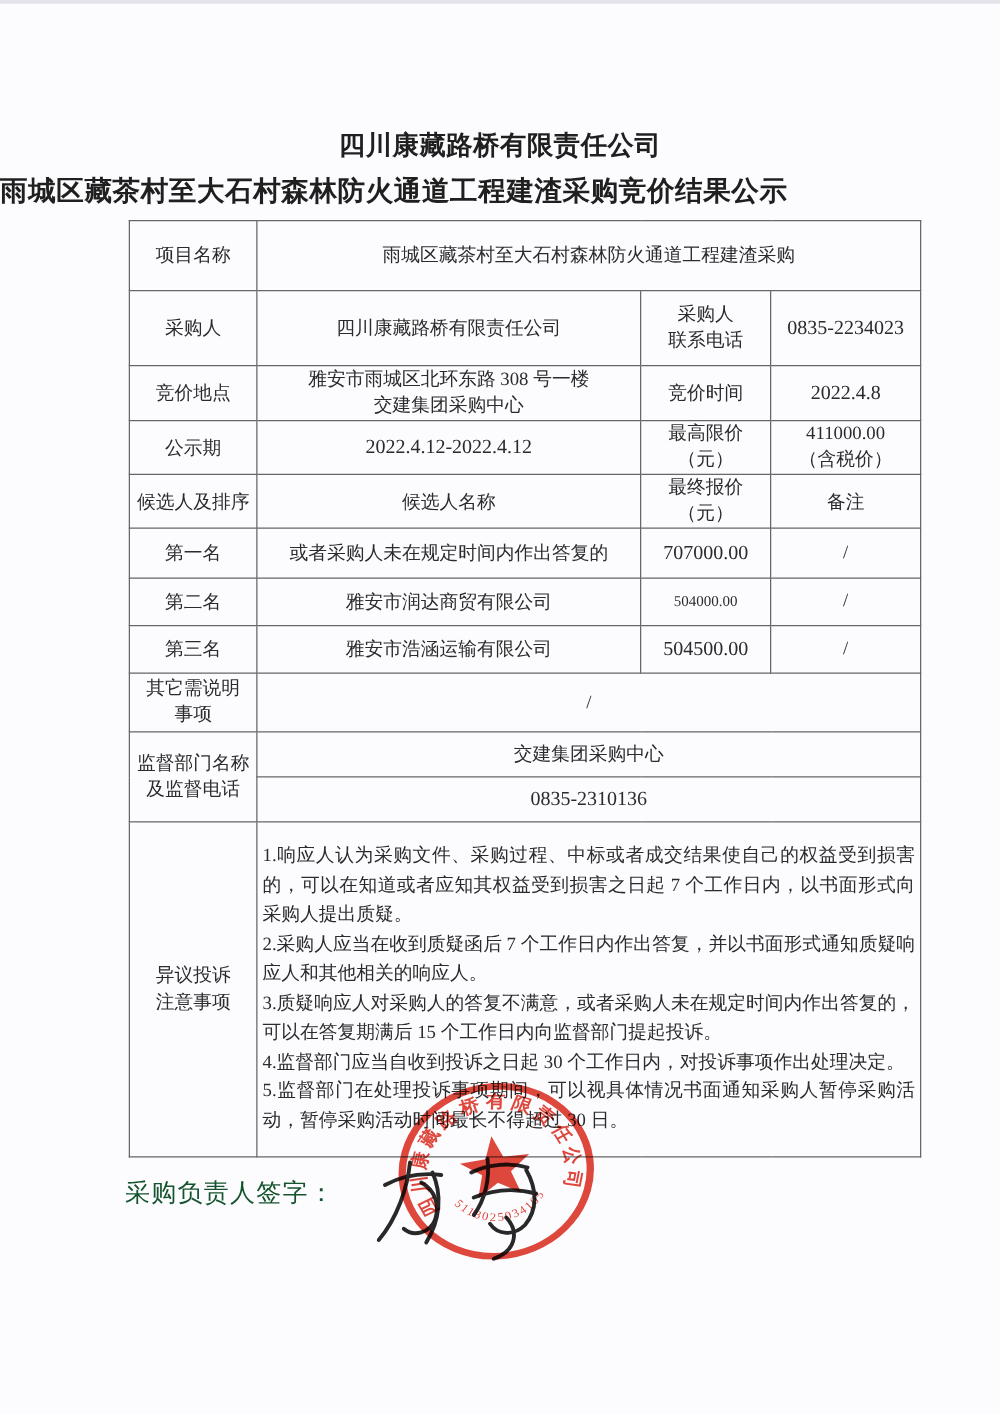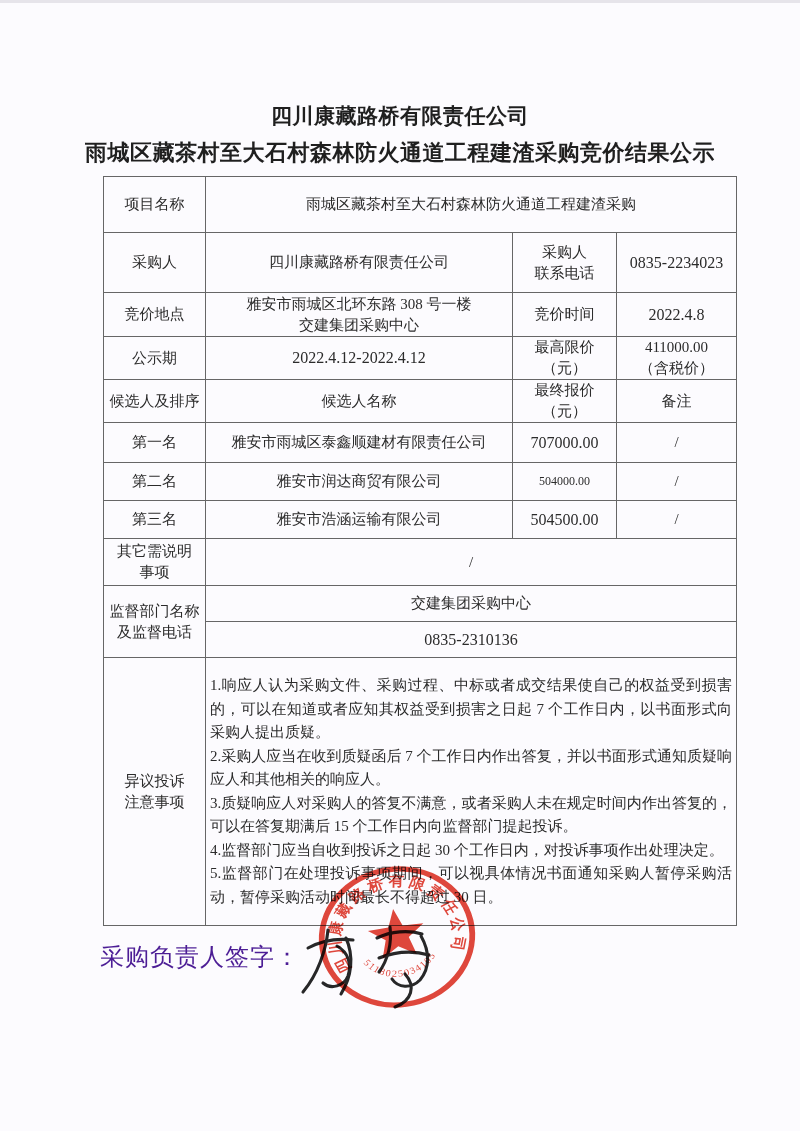--- a/index.html
+++ b/index.html
@@ -12,21 +12,21 @@
     overflow:hidden;
   }
   .scan-edge{position:absolute;top:0;left:0;width:800px;height:3px;background:#e6e4ea;}
   .doc-title{
     position:absolute;top:102px;left:0;width:800px;
     text-align:center;font-size:21px;font-weight:bold;color:#1f1f1f;
     letter-spacing:0.5px;
   }
   .doc-subtitle{
     position:absolute;top:138px;left:0;width:800px;
-    text-align:center;font-size:22px;font-weight:bold;color:#1f1f1f;
+    font-size:22px;font-weight:bold;color:#1f1f1f;
     letter-spacing:0.5px;
   }
   table.result{
     position:absolute;left:103px;top:176px;width:633px;
     border-collapse:collapse;table-layout:fixed;
     border:1px solid #4f4f4f;
   }
   table.result td{
     border:1px solid #666;
     text-align:center;vertical-align:middle;
@@ -37,21 +37,21 @@
   .line{display:block;line-height:21px;}
   td.v-left{text-align:left;padding-left:12px;}
   td.complaint-cell{
     text-align:left;vertical-align:top;
     padding:26px 10px 0 10px;
     font-size:15px;line-height:23.5px;
   }
   .c-item{text-align:justify;}
   .sig-label{
     position:absolute;left:100px;top:941px;
-    font-size:24px;color:#4c1d95;letter-spacing:1px;
+    font-size:20px;color:#14532d;letter-spacing:1px;
   }
   .signature{
     position:absolute;left:293px;top:916px;width:170px;height:95px;
   }
   .stamp{
     position:absolute;left:299px;top:844px;width:196px;height:186px;
     transform:rotate(-8deg);
     mix-blend-mode:multiply;
     opacity:0.92;
   }
@@ -113,21 +113,21 @@
     <td style="padding-left:0;padding-right:0;">候选人及排序</td>
     <td>候选人名称</td>
     <td>
       <span class="line">最终报价</span>
       <span class="line">（元）</span>
     </td>
     <td>备注</td>
   </tr>
   <tr style="height:40px">
     <td>第一名</td>
-    <td>雅安市雨城区泰鑫顺建材有限责任公司</td>
+    <td>或者采购人未在规定时间内作出答复的</td>
     <td style="font-size:16px;">707000.00</td>
     <td>/</td>
   </tr>
   <tr style="height:38px">
     <td>第二名</td>
     <td>雅安市润达商贸有限公司</td>
     <td style="font-size:12px;">504000.00</td>
     <td>/</td>
   </tr>
   <tr style="height:38px">

